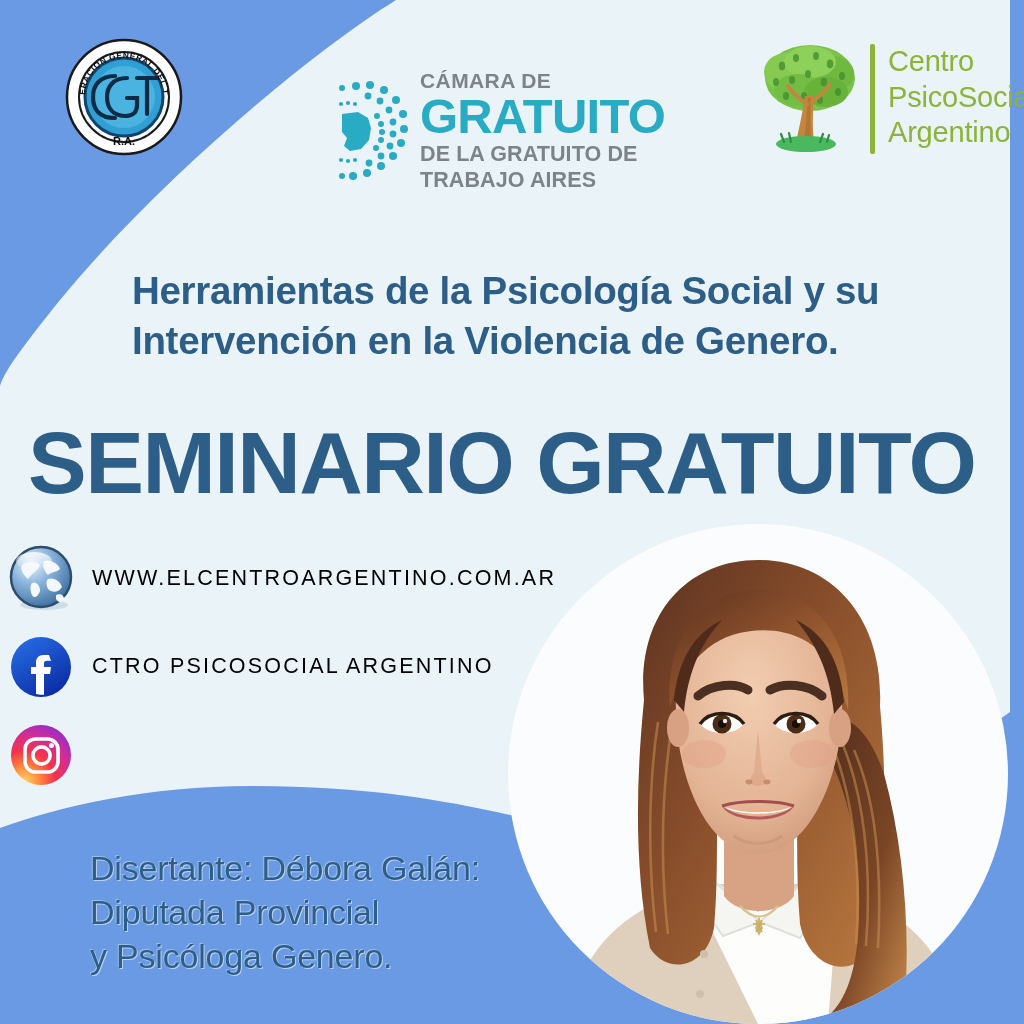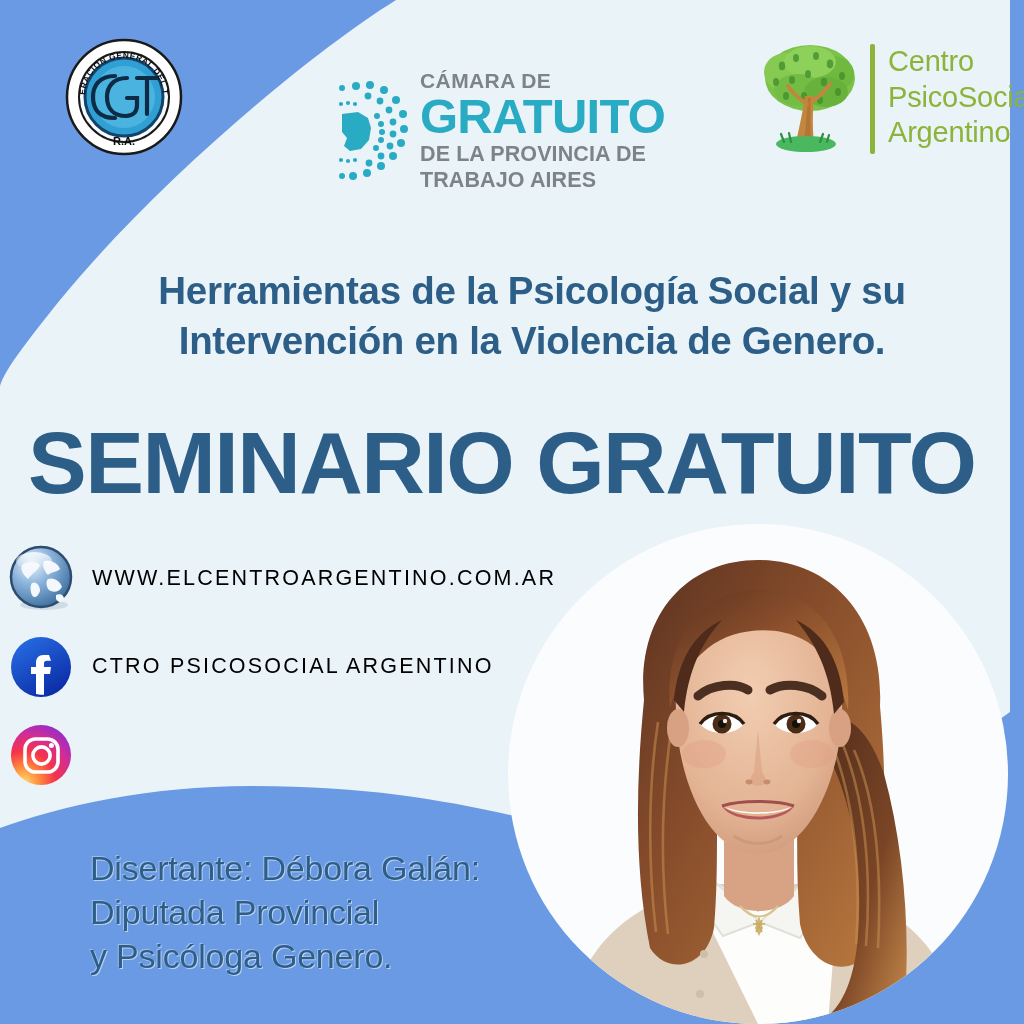--- a/index.html
+++ b/index.html
@@ -92,21 +92,20 @@
   
   .subhead {
     position: absolute;
     left: 132px; top: 266px;
     width: 800px;
     font-size: 38.5px;
     font-weight: bold;
     color: #2d5e87;
     line-height: 1.30;
     letter-spacing: -0.3px;
-    text-align: center;
   }
   .title {
     position: absolute;
     left: 28px; top: 394px;
     width: 985px;
     font-size: 88px;
     font-weight: bold;
     color: #2d5e87;
     letter-spacing: -1.5px;
     line-height: 1;
@@ -248,21 +247,21 @@
             <circle cx="39" cy="101" r="4.0"></circle>
           <circle cx="25" cy="104" r="4.0"></circle>
 
           <circle cx="14" cy="16" r="3.0"></circle>
             <circle cx="14" cy="104" r="3.0"></circle>
         </g>
       </svg>
       <div class="dip-text">
         <div class="dip-l1">CÁMARA DE</div>
         <div class="dip-l2">GRATUITO</div>
-        <div class="dip-l3">DE LA PROVINCIA DE</div>
+        <div class="dip-l3">DE LA GRATUITO DE</div>
         <div class="dip-l3">TRABAJO AIRES</div>
       </div>
     </div>
 
     <div class="cps">
       <svg class="cps-tree" viewBox="0 0 104 118">
 
         <g>
           <ellipse cx="52" cy="40" rx="45" ry="33" fill="#7cc24a"></ellipse>
           <ellipse cx="28" cy="34" rx="22" ry="19" fill="#86ca52"></ellipse>

